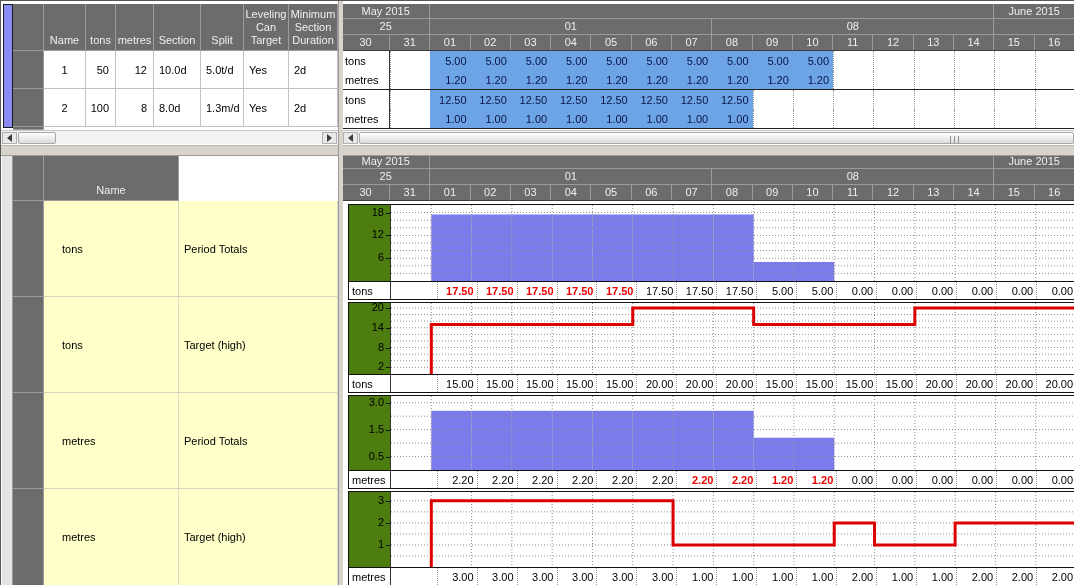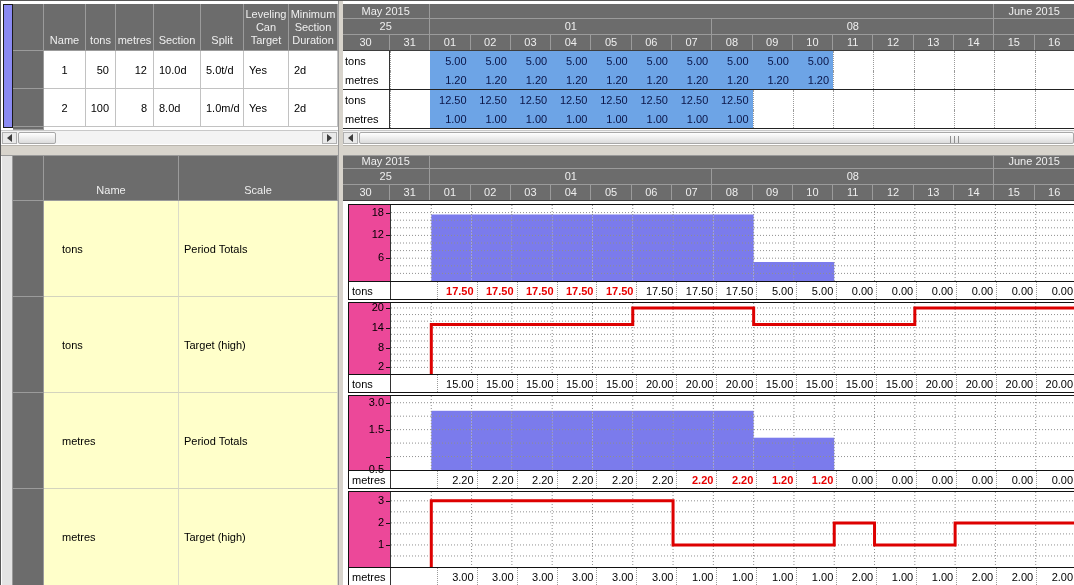--- a/index.html
+++ b/index.html
@@ -44,21 +44,21 @@
   .arow.pair-end{border-bottom:1px solid #222;}
   .acell{box-sizing:border-box;height:100%;display:flex;align-items:center;justify-content:flex-end;
          padding-right:4px;overflow:hidden;}
   .acell.alab{justify-content:flex-start;padding-left:3px;border-right:1px solid #333;background:#fff;}
   .acell.hl{background:#6da4e6;color:#0a1446;}
   .acell.dot{border-left:1px dotted #9a9a9a;}
   .acell:first-child.dot{border-left:none;}
 
   
   .cbox{position:absolute;left:6px;width:727px;border:1px solid #111;box-sizing:content-box;background:#fff;}
-  .clab{position:absolute;left:0;top:0;width:42px;border-right:1px solid #333;box-sizing:border-box;background:#ec4899;}
+  .clab{position:absolute;left:0;top:0;width:42px;border-right:1px solid #333;box-sizing:border-box;background:#4d7c0f;}
   .tick-label{position:absolute;right:6px;height:13px;line-height:13px;text-align:right;}
   .tick-mark{position:absolute;right:0;width:4px;height:1px;background:#111;}
   .cplot{position:absolute;top:0;background:#fff;overflow:hidden;}
   .grid-line{stroke:#909090;stroke-width:1;stroke-dasharray:1,2;}
   .rline{stroke:#dd0000;stroke-width:3;fill:none;}
   .vrow{position:absolute;left:0;width:727px;height:18px;border-top:1px solid #111;box-sizing:border-box;display:flex;}
   .vcell{box-sizing:border-box;height:100%;display:flex;align-items:center;justify-content:flex-end;
          padding-right:3px;overflow:hidden;}
   .vcell.vlab{justify-content:flex-start;padding-left:3px;border-right:1px solid #333;}
   .vcell.dot{border-left:1px dotted #9a9a9a;}
@@ -102,21 +102,21 @@
           <div class="tdcell al-l" style="width: 43px;">5.0t/d</div>
           <div class="tdcell al-l" style="width: 45px;">Yes</div>
           <div class="tdcell al-l" style="width: 49px;">2d</div>
         </div>
         <div class="trow" style="height: 38px;">
           <div class="rowhdr" style="width: 31px;"></div>
           <div class="tdcell al-c" style="width: 42px;">2</div>
           <div class="tdcell al-r" style="width: 30px;">100</div>
           <div class="tdcell al-r" style="width: 38px;">8</div>
           <div class="tdcell al-l" style="width: 47px;">8.0d</div>
-          <div class="tdcell al-l" style="width: 43px;">1.0m/d</div>
+          <div class="tdcell al-l" style="width: 43px;">1.3m/d</div>
           <div class="tdcell al-l" style="width: 45px;">Yes</div>
           <div class="tdcell al-l" style="width: 49px;">2d</div>
         </div>
         <div class="rowhdr" style="width: 31px; height: 3px;"></div>
       </div>
     <div class="hscroll" style="left:0;top:129px;width:337px;">
       <div class="sbtn" style="left:1px;">
           <div class="tri-l"></div>
         </div>
       <div class="sthumb" style="left:17px;width:38px;"></div>
@@ -251,21 +251,20 @@
       </div>
     </div>
   </div>
 
   <div class="panel" id="p-bl">
     <div id="bl-strip"></div>
     <div class="grid" id="bl-grid" style="left:12px;top:0;">
         <div class="trow" style="height: 47px;">
           <div class="thcell" style="width: 31px;"></div>
           <div class="thcell" style="width: 135px;">Name</div>
-          <div class="thcell" style="width: 159px;">Scale</div>
         </div>
         <div class="trow" style="height: 96px;">
           <div class="rowhdr" style="width: 31px;"></div>
           <div class="ycell" style="width: 135px; padding-left: 18px;">tons</div>
           <div class="ycell" style="width: 159px; padding-left: 5px;">Period Totals</div>
         </div>
         <div class="trow" style="height: 96px;">
           <div class="rowhdr" style="width: 31px;"></div>
           <div class="ycell" style="width: 135px; padding-left: 18px;">tons</div>
           <div class="ycell" style="width: 159px; padding-left: 5px;">Target (high)</div>
@@ -445,21 +444,21 @@
             <div class="vcell dot" style="width: 40.2941px;">20.00</div>
             <div class="vcell dot" style="width: 40.2941px;">20.00</div>
           </div>
         </div>
         <div class="cbox" style="top: 241px; height: 92px;">
           <div class="clab" style="height: 74px;">
             <div class="tick-label" style="top: -0.272727px;">3.0</div>
             <div class="tick-mark" style="top: 6.72727px;"></div>
             <div class="tick-label" style="top: 26.6364px;">1.5</div>
             <div class="tick-mark" style="top: 33.6364px;"></div>
-            <div class="tick-label" style="top: 67px; padding-left: 44px;">0.5</div>
+            <div class="tick-label" style="top: 54px; padding-left: 44px;">0.5</div>
             <div class="tick-mark" style="top: 60.5455px;"></div>
           </div>
           <div class="cplot" style="left: 42px; width: 685px; height: 74px;"><svg width="685" height="74">
               <rect x="40.29" y="14.80" width="40.29" height="59.20" fill="#7b7bec"></rect>
               <rect x="80.59" y="14.80" width="40.29" height="59.20" fill="#7b7bec"></rect>
               <rect x="120.88" y="14.80" width="40.29" height="59.20" fill="#7b7bec"></rect>
               <rect x="161.18" y="14.80" width="40.29" height="59.20" fill="#7b7bec"></rect>
               <rect x="201.47" y="14.80" width="40.29" height="59.20" fill="#7b7bec"></rect>
               <rect x="241.76" y="14.80" width="40.29" height="59.20" fill="#7b7bec"></rect>
               <rect x="282.06" y="14.80" width="40.29" height="59.20" fill="#7b7bec"></rect>

